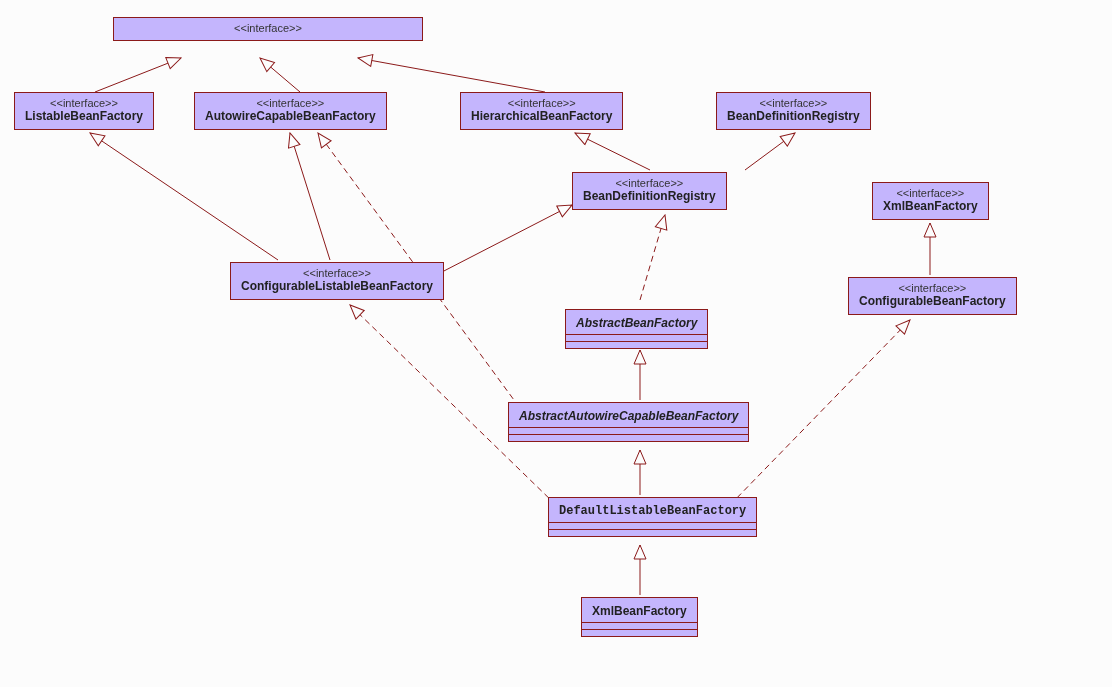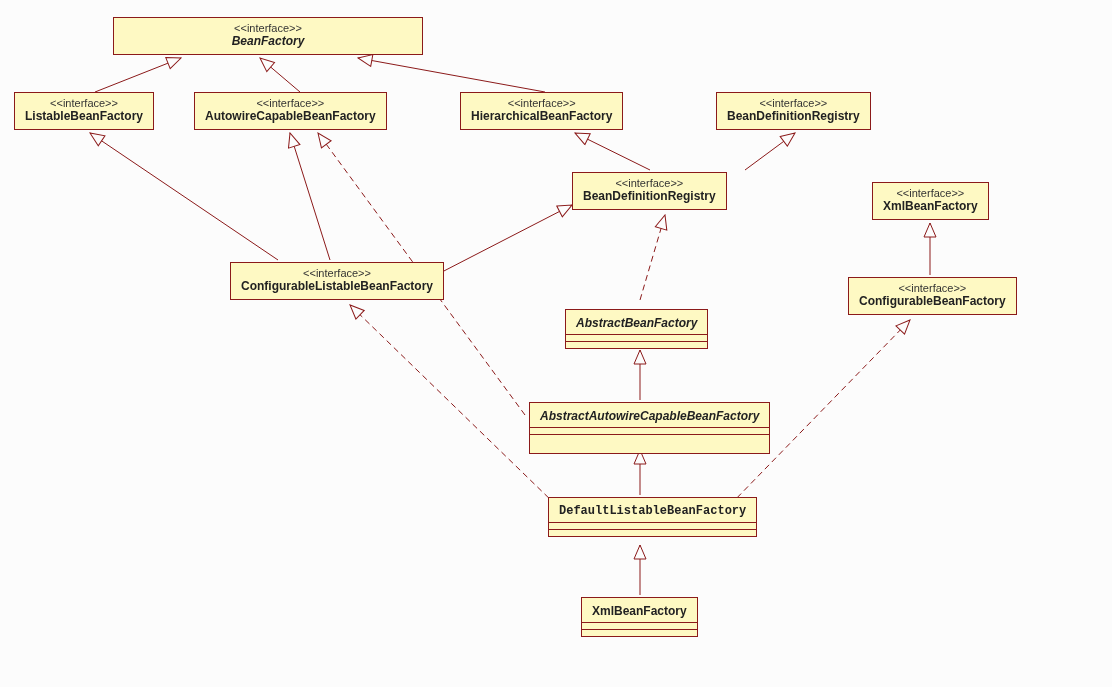--- a/index.html
+++ b/index.html
@@ -8,21 +8,21 @@
     background-color:#fcfcfc;
     background-image:radial-gradient(circle,#d0d0d0 0.6px,transparent 0.6px);
     background-size:8px 8px;
     font-family:Verdana,Arial,sans-serif;
     position:relative;
     overflow:hidden;
   }
   svg.connectors{position:absolute;left:0;top:0;width:1112px;height:687px;pointer-events:none;}
   .node{
     position:absolute;
-    background:#fef9c3;
+    background:#c4b5fd;
     border:1px solid #8b1a1a;
     box-sizing:border-box;
     text-align:center;
     padding:4px 10px 6px 10px;
     box-shadow:0 0 0 rgba(0,0,0,0);
   }
   .stereo{font-size:11px;color:#333;}
   .name{font-size:12px;font-weight:bold;color:#222;}
   .italic{font-style:italic;}
   .compart{border-top:1px solid #8b1a1a;height:6px;margin:0 -10px;}
@@ -56,21 +56,20 @@
   <g stroke="#8b1a1a" stroke-width="1" fill="none" stroke-dasharray="6 4">
     <line x1="640" y1="300" x2="665" y2="215" marker-end="url(#tri)"></line>
     <line x1="525" y1="415" x2="318" y2="133" marker-end="url(#tri)"></line>
     <line x1="556" y1="505" x2="350" y2="305" marker-end="url(#tri)"></line>
     <line x1="730" y1="505" x2="910" y2="320" marker-end="url(#tri)"></line>
   </g>
 </svg>
 
 <div class="node" style="left:113px;top:17px;width:310px;">
   <div class="stereo">&lt;&lt;interface&gt;&gt;</div>
-  <div class="name italic">BeanFactory</div>
 </div>
 
 <div class="node" style="left:14px;top:92px;">
   <div class="stereo">&lt;&lt;interface&gt;&gt;</div>
   <div class="name">ListableBeanFactory</div>
 </div>
 <div class="node" style="left:194px;top:92px;">
   <div class="stereo">&lt;&lt;interface&gt;&gt;</div>
   <div class="name">AutowireCapableBeanFactory</div>
 </div>
@@ -100,21 +99,21 @@
   <div class="stereo">&lt;&lt;interface&gt;&gt;</div>
   <div class="name">ConfigurableBeanFactory</div>
 </div>
 
 <div class="node" style="left:565px;top:302px;padding-bottom:0;margin-top:7px;">
   <div class="name italic" style="padding:2px 0 4px 0;">AbstractBeanFactory</div>
   <div class="compart"></div>
   <div class="compart"></div>
 </div>
 
-<div class="node" style="left:529px;top:402px;padding-bottom:12px;">
+<div class="node" style="left:508px;top:402px;padding-bottom:0;">
   <div class="name italic" style="padding:2px 0 4px 0;">AbstractAutowireCapableBeanFactory</div>
   <div class="compart"></div>
   <div class="compart"></div>
 </div>
 
 <div class="node" style="left:548px;top:497px;padding-bottom:0;font-family:Liberation Mono, monospace;">
   <div class="name" style="padding:2px 0 4px 0;">DefaultListableBeanFactory</div>
   <div class="compart"></div>
   <div class="compart"></div>
 </div>

